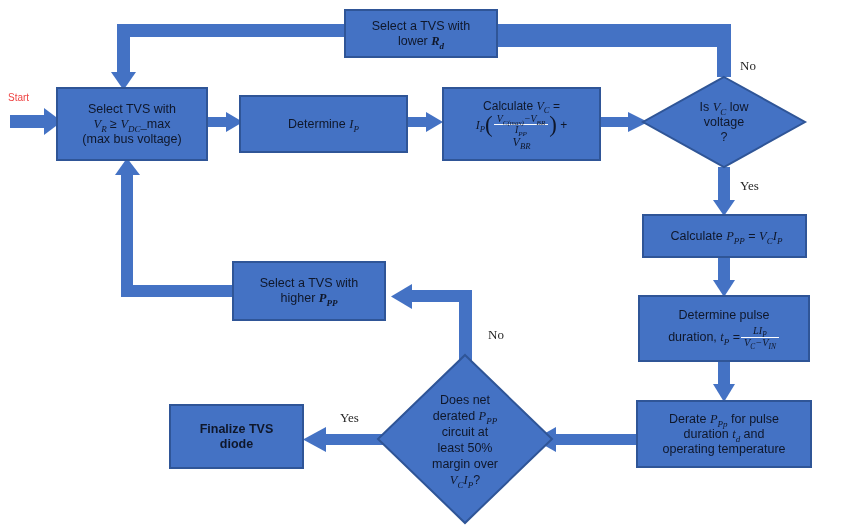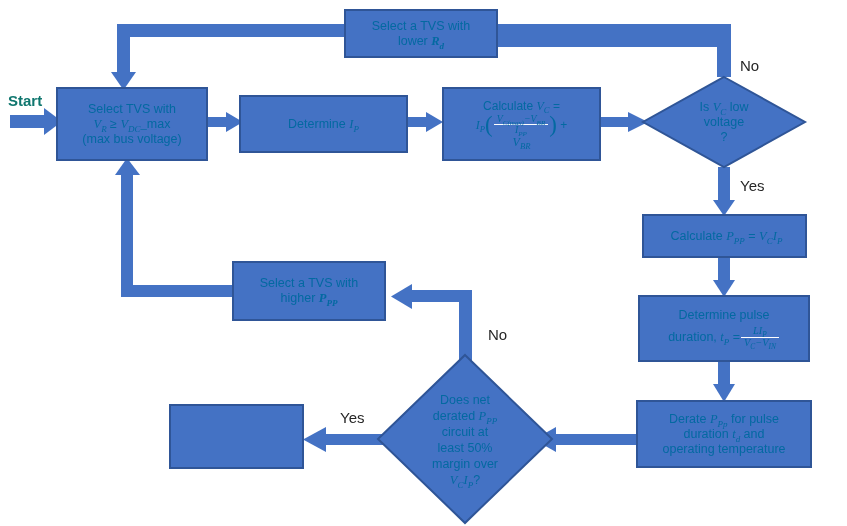--- a/index.html
+++ b/index.html
@@ -27,50 +27,50 @@
     fill: #4472C4;
     stroke: #2F5597;
     stroke-width: 2;
   }
   .conn {
     fill: #4472C4;
     stroke: none;
   }
   .node-label {
     position: absolute;
-    color: #0369a1;
+    color: #0f172a;
     font-family: "Liberation Sans", sans-serif;
     font-size: 12.5px;
     line-height: 15px;
     text-align: center;
     display: flex;
     align-items: center;
     justify-content: center;
     flex-direction: column;
     pointer-events: none;
     white-space: nowrap;
   }
   .node-label.bold {
     font-weight: bold;
   }
   .edge-label {
     position: absolute;
     color: #262626;
-    font-family: Liberation Sans, sans-serif;
-    font-size: 15px;
+    font-family: Liberation Serif, serif;
+    font-size: 13px;
     line-height: 14px;
     text-align: left;
     white-space: nowrap;
   }
   .start-label {
     position: absolute;
-    color: #0f766e;
+    color: #ef4444;
     font-family: "Liberation Sans", sans-serif;
-    font-size: 15px;
-    font-weight: bold;
+    font-size: 10px;
+    font-weight: normal;
     white-space: nowrap;
   }
   .mathi {
     font-family: "Liberation Serif", serif;
     font-style: italic;
   }
   .mathu {
     font-family: "Liberation Serif", serif;
     font-style: normal;
   }
@@ -274,19 +274,23 @@
     <div class="row">least 50%</div>
     <div class="row">margin over</div>
     <div class="row"><span class="mathi">V</span><span class="mathi"><sub>C</sub></span><span class="mathi">I</span><span class="mathi"><sub>P</sub></span>?</div>
   </div>
 
   <div class="node-label" style="left:233px; top:262px; width:152px; height:58px;">
     <div class="row">Select a TVS with</div>
     <div class="row">higher&nbsp;<span class="mathi" style="font-weight:bold;">P</span><span class="mathi" style="font-weight:bold;"><sub>PP</sub></span></div>
   </div>
 
+  <div class="node-label bold" style="left:170px; top:405px; width:133px; height:63px;">
+    <div class="row">Finalize TVS</div>
+    <div class="row">diode</div>
+  </div>
 
   <div class="edge-label" style="left:740px; top:59px;">No</div>
   <div class="edge-label" style="left:740px; top:179px;">Yes</div>
   <div class="edge-label" style="left:488px; top:328px;">No</div>
   <div class="edge-label" style="left:340px; top:411px;">Yes</div>
 
 </div>
 
 </body></html>

